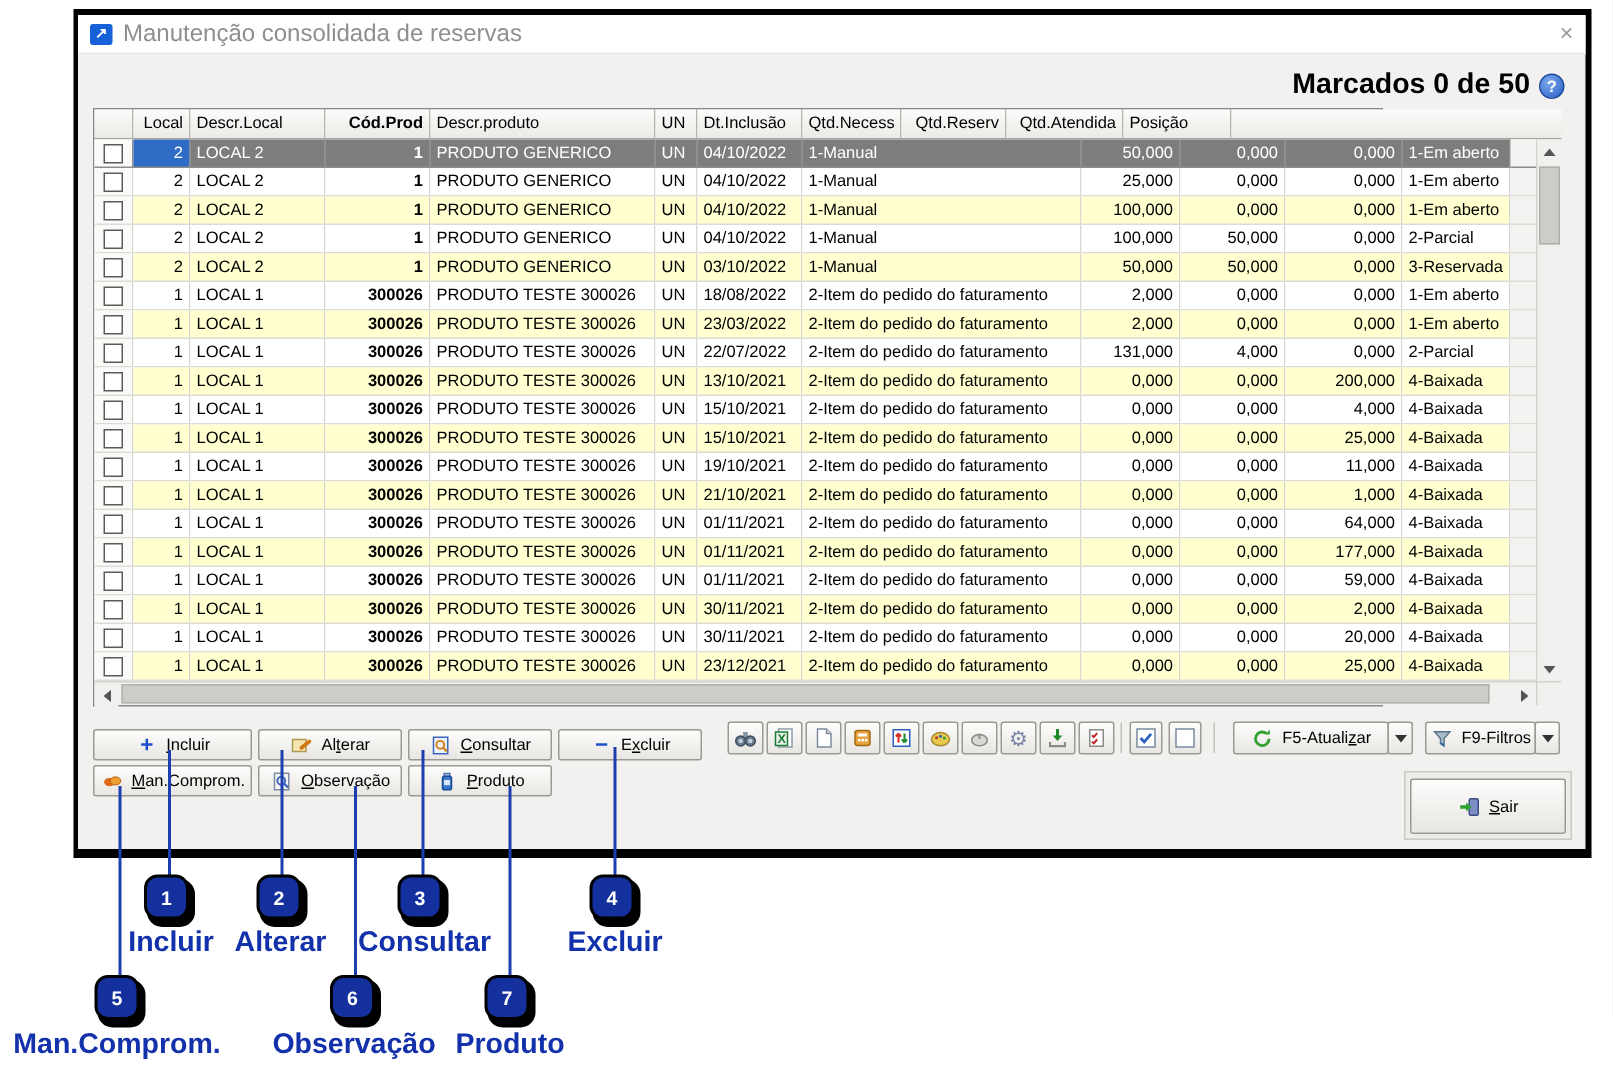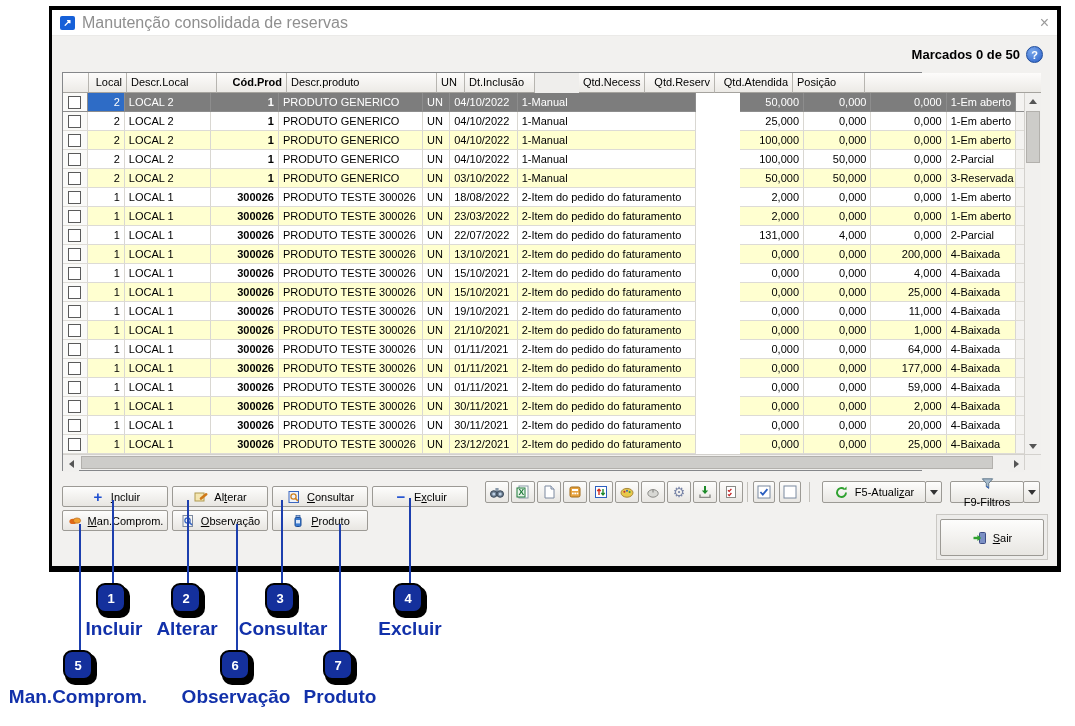--- a/index.html
+++ b/index.html
@@ -22,21 +22,21 @@
     display: flex; align-items: center; padding: 0 8px;
   }
   .title-icon {
     width: 15px; height: 14px; border-radius: 2px; background: #1660d8;
     color: #fff; font-size: 10px; line-height: 14px; text-align: center; font-weight: bold;
   }
   .title-text { color: #8f8f8f; font-size: 16px; margin-left: 7px; }
   .close-x { margin-left: auto; color: #9a9a9a; font-size: 16px; line-height: 16px; cursor: default; }
 
   .marcados-row { position: absolute; top: 36px; right: 14px; display: flex; align-items: center; gap: 6px; }
-  .marcados-label { font-size: 13px; font-weight: bold; color: #000; }
+  .marcados-label { font-size: 19px; font-weight: bold; color: #000; }
   .help-btn {
     width: 17px; height: 17px; border-radius: 50%;
     background: radial-gradient(circle at 35% 30%, #7aa8ec, #2a60c8);
     color: #fff; font-size: 11px; font-weight: bold; text-align: center; line-height: 17px;
     border: 1px solid #1c4globalsa?; border: 1px solid #1c4a9a;
   }
 
   
   .grid-wrap {
     position: absolute; left: 10px; top: 62px; width: 860px;
@@ -66,21 +66,21 @@
   .checkbox { width: 13px; height: 13px; background: #fff; border: 1px solid #5a5a5a; }
 
   .c-check   { width: 26px; }
   .c-local   { width: 38px; }
   .c-dlocal  { width: 90px; }
   .c-codprod { width: 70px; font-weight: bold; }
   .c-dprod   { width: 150px; }
   .c-un      { width: 28px; }
   .c-dt      { width: 70px; }
   .c-origem  { width: 186px; }
-  .c-qn      { width: 66px; margin-left: 44px; }
+  .c-qn      { width: 66px; }
   .c-qr      { width: 70px; }
   .c-qa      { width: 78px; }
   .c-pos     { width: 72px; }
   .c-fill    { flex: 1; border-right: none; background: #f4f3f1 !important; }
   .hcell.c-fill { background: linear-gradient(#fdfcfb, #eceae6) !important; }
 
   
   .vscroll { width: 17px; height: 361px; background: #f1f0ee; border-left: 1px solid #d3d1cd; position: relative; }
   .sbtn { position: absolute; left: 0; width: 16px; height: 16px; background: #f1f0ee; display: flex; align-items: center; justify-content: center; }
   .tri-up    { width: 0; height: 0; border-left: 4px solid transparent; border-right: 4px solid transparent; border-bottom: 5px solid #555; }
@@ -117,21 +117,21 @@
   .ticon {
     position: absolute; top: 471px; width: 24px; height: 22px;
     background: linear-gradient(#fdfdfc, #e8e6e2); border: 1px solid #9c9a95; border-radius: 2px;
     display: flex; align-items: center; justify-content: center;
   }
   .tsep { position: absolute; top: 472px; width: 1px; height: 20px; background: #c2c0bb; }
   .gear-glyph { font-size: 14px; color: #7a86a8; line-height: 14px; }
 
   .btn-f5main { left: 770px; top: 471px; width: 104px; height: 22px; }
   .btn-f5arrow { left: 873px; top: 471px; width: 17px; height: 22px; }
-  .btn-f9main { left: 898px; top: 471px; width: 74px; height: 22px; flex-direction: column; }
+  .btn-f9main { left: 898px; top: 471px; width: 74px; height: 22px; }
   .btn-f9arrow { left: 971px; top: 471px; width: 17px; height: 22px; }
   .darrow { width: 0; height: 0; border-left: 4px solid transparent; border-right: 4px solid transparent; border-top: 5px solid #333; }
 
   .sair-panel { position: absolute; left: 884px; top: 504px; width: 112px; height: 46px;
     background: #edecea; border: 1px solid #cac8c4; }
   .b-sair { left: 888px; top: 509px; width: 104px; height: 37px; }
 
   
   .cline { position: absolute; width: 2px; background: #1d3fae; z-index: 5; }
   .ln1 { left: 112px; top: 500px; height: 84px; }

